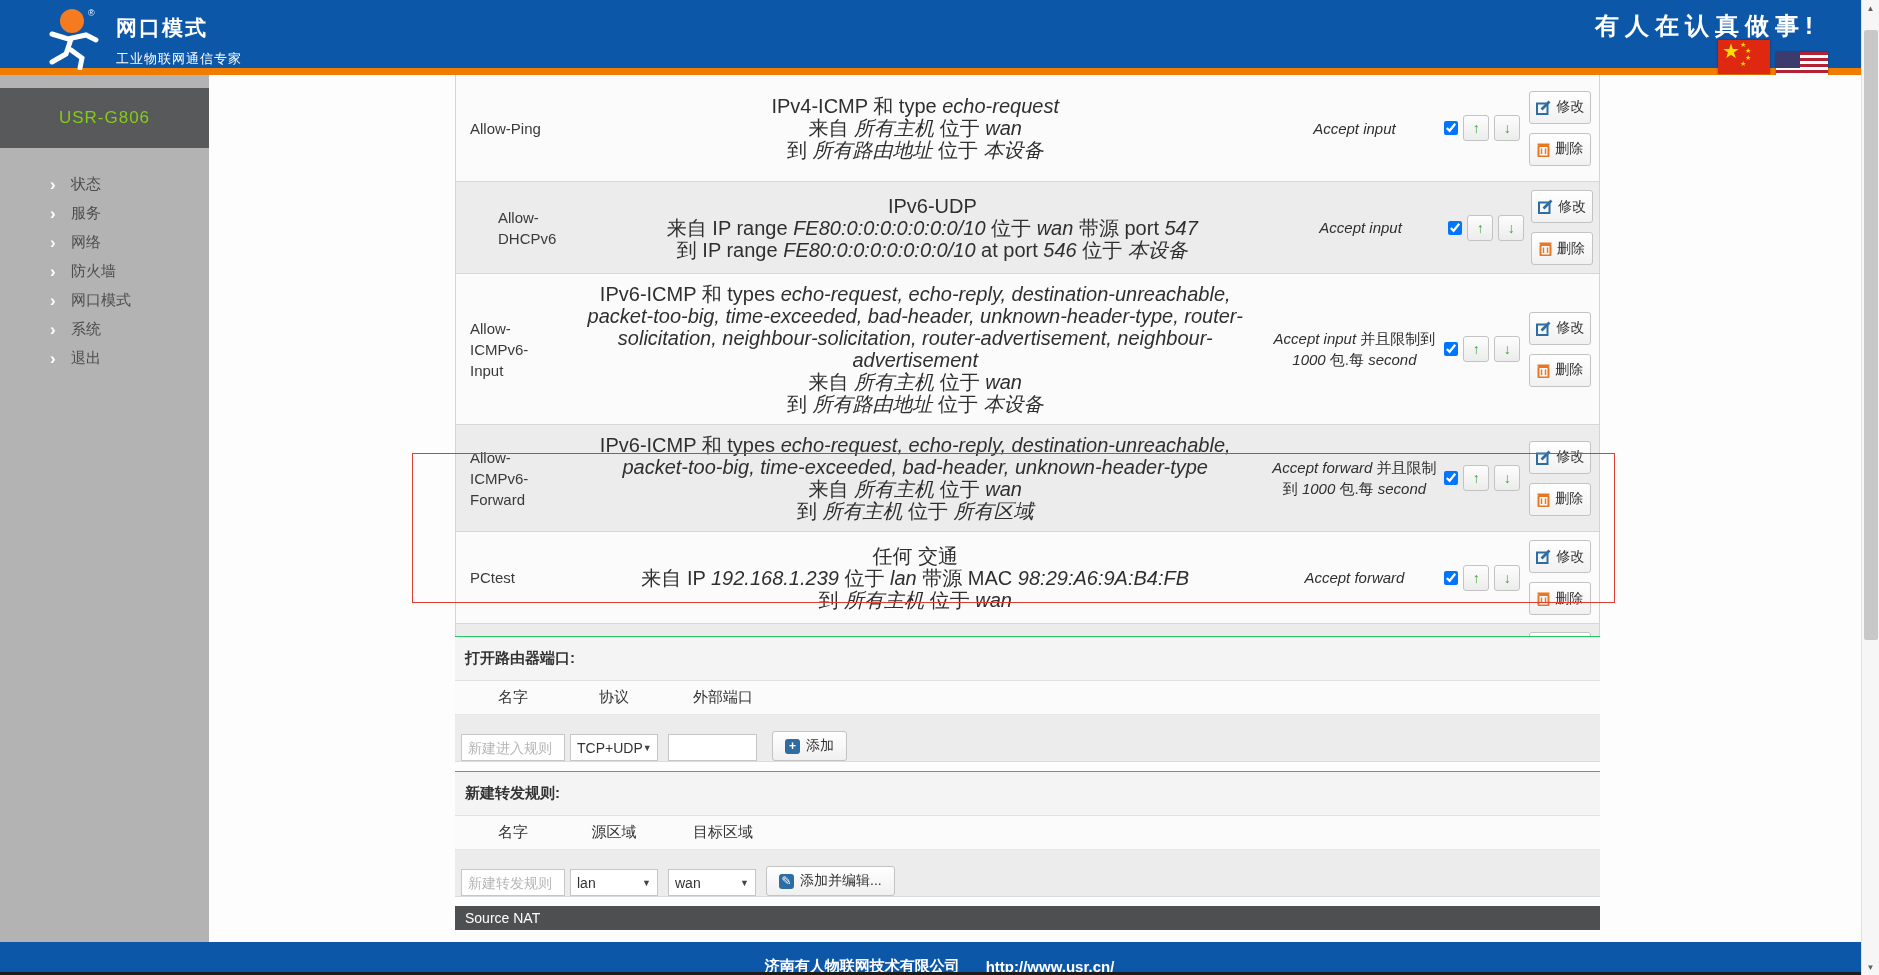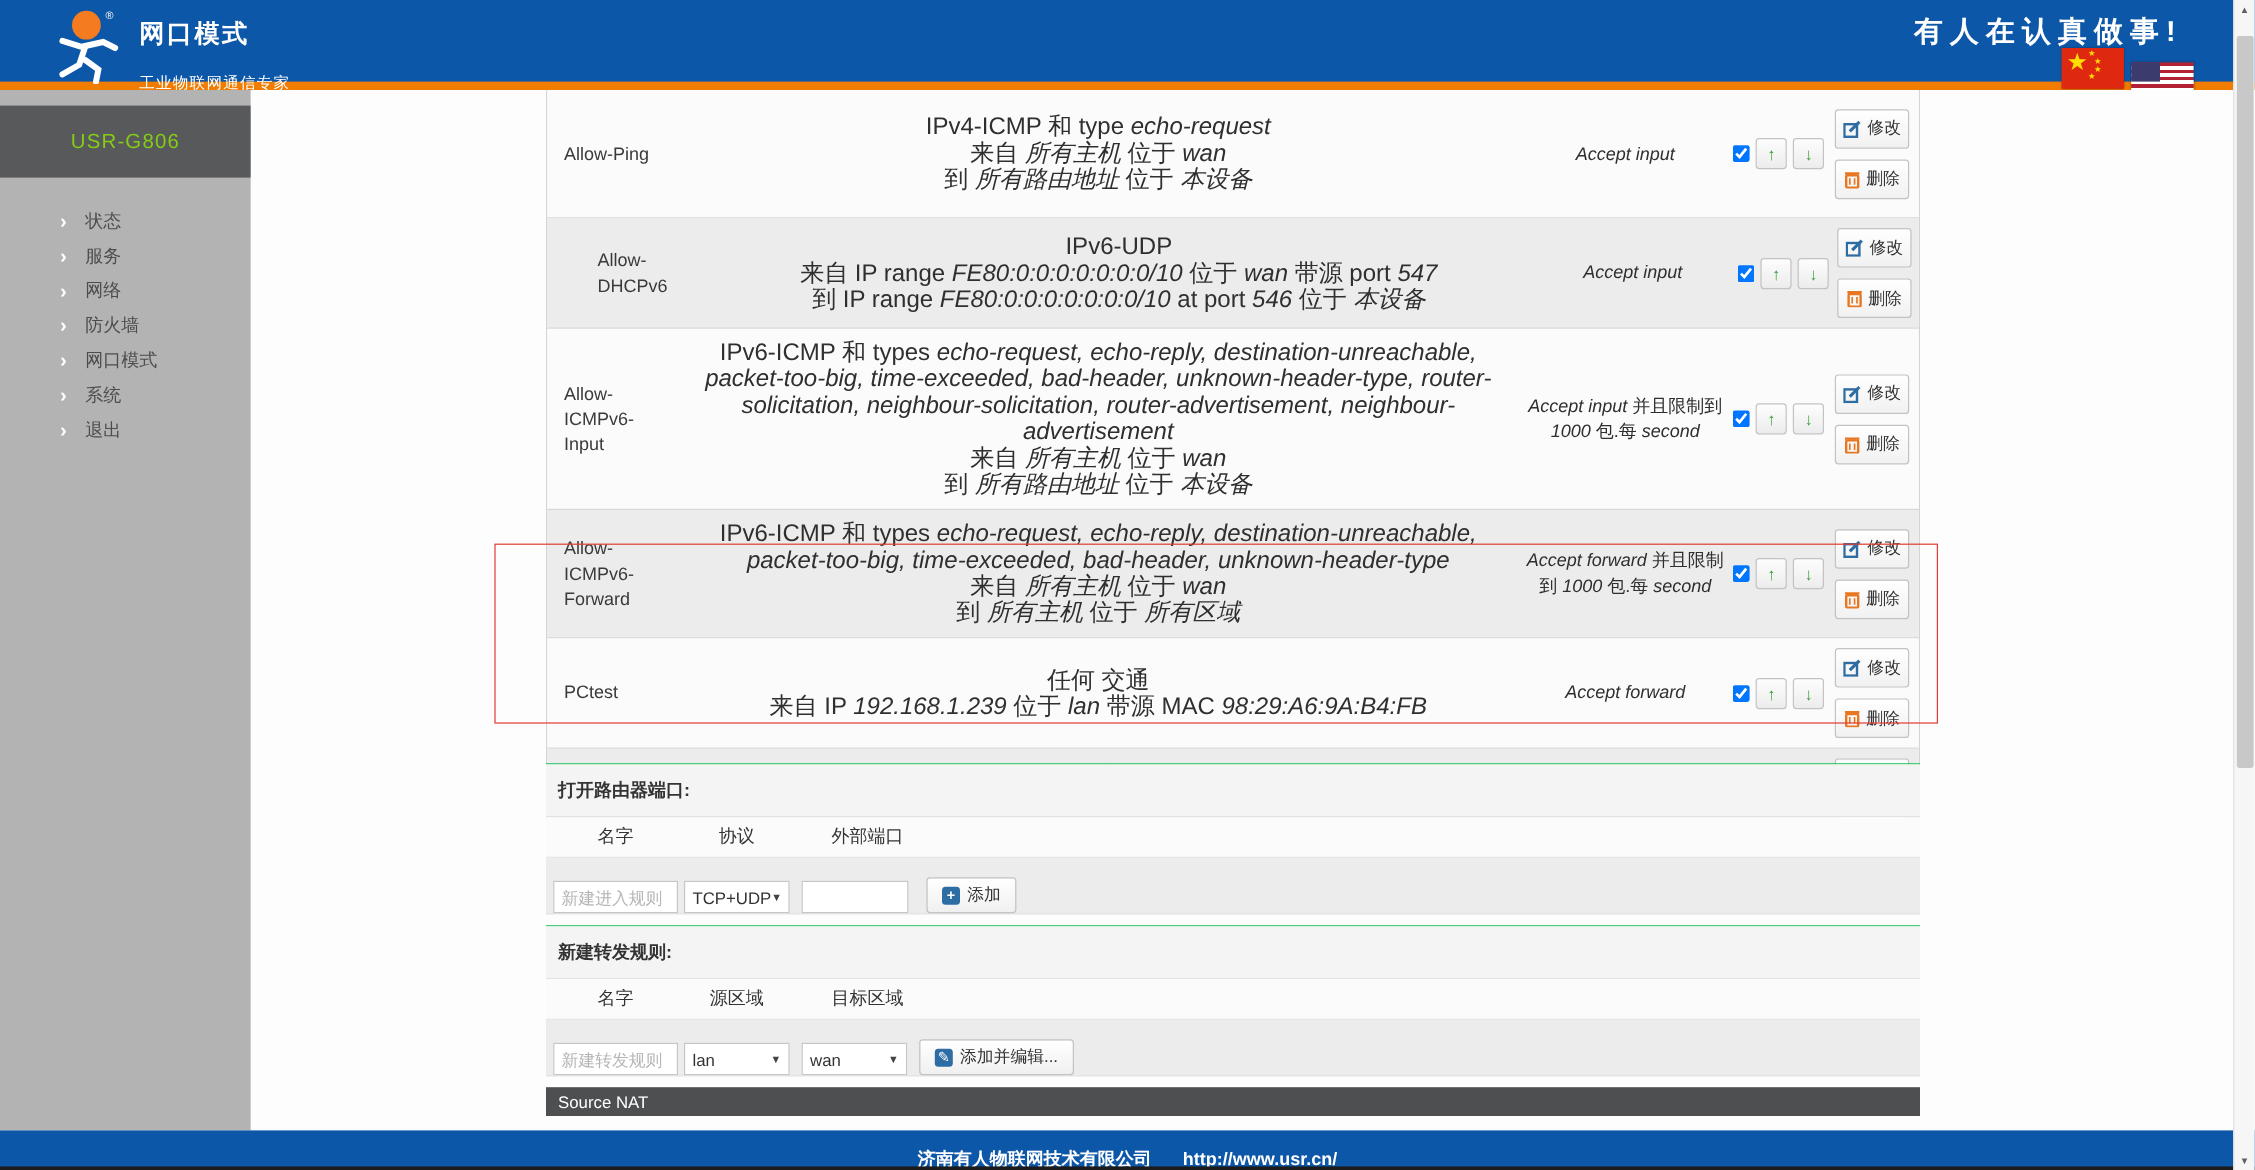--- a/index.html
+++ b/index.html
@@ -6,21 +6,21 @@
   html,body { width:1879px; height:975px; overflow:hidden; }
   body { font-family:"Liberation Sans","DejaVu Sans",sans-serif; background:#fdfdfd; position:relative; }
   .it { font-style:italic; }
 
   
   .header { position:absolute; left:0; top:0; width:1879px; height:75px;
             background:#0d57a8; border-bottom:7px solid #f07c00; }
   .logo { position:absolute; left:38px; top:6px; }
   .brand { position:absolute; left:116px; top:14px; color:#fff; }
   .brand-title { font-size:21px; font-weight:bold; letter-spacing:2px; }
-  .brand-sub { font-size:13px; margin-top:18px; letter-spacing:1px; }
+  .brand-sub { font-size:13px; margin-top:8px; letter-spacing:1px; }
   .slogan { position:absolute; right:60px; top:10px; color:#fff; font-size:24px;
             font-weight:bold; letter-spacing:6px; }
   .flag { position:absolute; width:52px; height:34px; box-shadow:0 0 2px rgba(0,0,0,.4); cursor:pointer; }
   .flag-cn { left:1718px; top:40px; background:#de2910; color:#ffde00; overflow:hidden; }
   .flag-cn .star-big { position:absolute; left:4px; top:-1px; font-size:20px; }
   .flag-cn .s { position:absolute; font-size:7px; }
   .flag-us { left:1776px; top:52px; background:repeating-linear-gradient(#b22234 0 3px,#fff 3px 6px); }
   .flag-us .canton { position:absolute; left:0; top:0; width:24px; height:16px; background:#3c3b6e; }
 
   
@@ -322,20 +322,21 @@
             </span>
             <span>删除</span>
           </button>
         </div>
       </div>
       <div class="rule-row odd" style="min-height: 77px;">
         <div class="cell-name">PCtest</div>
         <div class="cell-desc">
           <div><span>任何 交通</span></div>
           <div><span>来自 IP </span><span class="it">192.168.1.239</span><span> 位于 </span><span class="it">lan</span><span> 带源 MAC </span><span class="it">98:29:A6:9A:B4:FB</span></div>
+          <div><span>到 </span><span class="it">所有主机</span><span> 位于 </span><span class="it">wan</span></div>
         </div>
         <div class="cell-action">
           <span><span class="it">Accept forward</span></span>
         </div>
         <div class="cell-ctl">
           <input type="checkbox" checked="" style="">
           <button class="mini-btn">↑</button>
           <button class="mini-btn">↓</button>
         </div>
         <div class="cell-btns">

